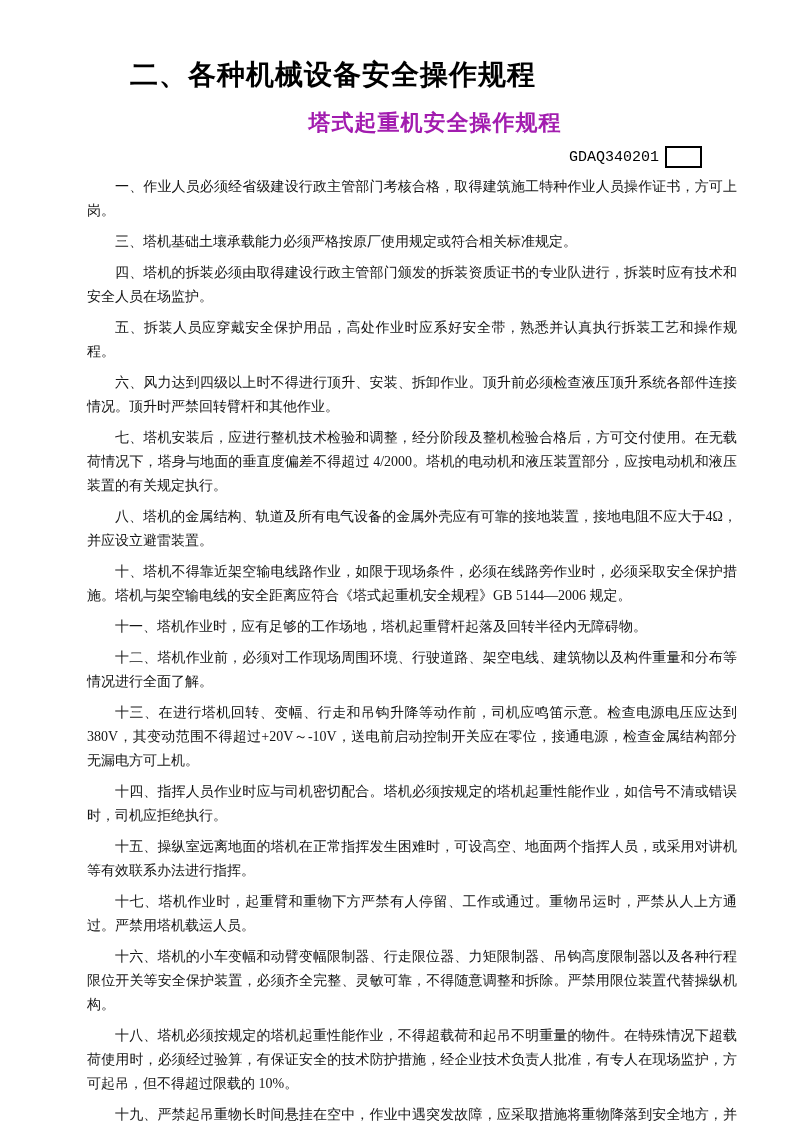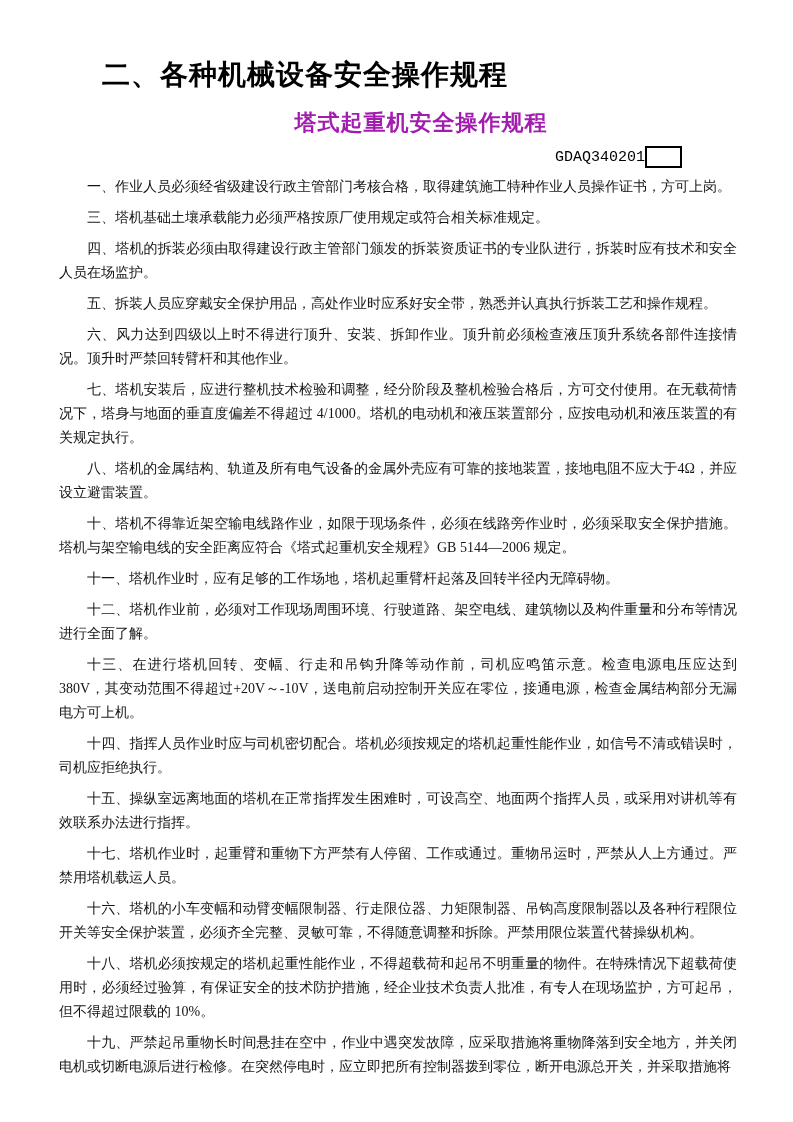--- a/index.html
+++ b/index.html
@@ -6,21 +6,21 @@
     margin: 0;
     padding: 0;
     background: #ffffff;
   }
   .page {
     position: relative;
     width: 792px;
     height: 1122px;
     box-sizing: border-box;
     background: #ffffff;
-    padding: 56px 48px 0 52px;
+    padding: 56px 48px 0 80px;
     color: #141414;
     overflow: hidden;
   }
   .chapter-title {
     margin: 0 0 0 50px;
     font-family: "Liberation Sans", "DejaVu Sans", sans-serif;
     font-weight: bold;
     font-size: 28px;
     line-height: 38px;
     letter-spacing: 1px;
@@ -32,26 +32,26 @@
     font-family: "Liberation Sans", "DejaVu Sans", sans-serif;
     font-weight: bold;
     font-size: 22px;
     line-height: 30px;
     text-align: center;
     text-indent: 46px;
     letter-spacing: 1px;
     color: #a21caf;
   }
   .code-line {
-    margin: 8px 62px 0 0;
+    margin: 8px 42px 0 0;
     height: 22px;
     display: flex;
     justify-content: flex-end;
     align-items: center;
-    gap: 0;
+    gap: 6px;
   }
   .code-text {
     font-family: "Liberation Mono", "DejaVu Sans Mono", monospace;
     font-size: 15px;
     color: #000000;
     letter-spacing: 0px;
   }
   .code-checkbox {
     display: inline-block;
     width: 33px;
@@ -87,21 +87,21 @@
     <span class="code-text">GDAQ340201</span>
     <span class="code-checkbox"></span>
   </div>
 
   <div class="rules">
     <p>一、作业人员必须经省级建设行政主管部门考核合格，取得建筑施工特种作业人员操作证书，方可上岗。</p>
     <p>三、塔机基础土壤承载能力必须严格按原厂使用规定或符合相关标准规定。</p>
     <p>四、塔机的拆装必须由取得建设行政主管部门颁发的拆装资质证书的专业队进行，拆装时应有技术和安全人员在场监护。</p>
     <p>五、拆装人员应穿戴安全保护用品，高处作业时应系好安全带，熟悉并认真执行拆装工艺和操作规程。</p>
     <p>六、风力达到四级以上时不得进行顶升、安装、拆卸作业。顶升前必须检查液压顶升系统各部件连接情况。顶升时严禁回转臂杆和其他作业。</p>
-    <p>七、塔机安装后，应进行整机技术检验和调整，经分阶段及整机检验合格后，方可交付使用。在无载荷情况下，塔身与地面的垂直度偏差不得超过 4/1000。塔机的电动机和液压装置部分，应按电动机和液压装置的有关规定执行。</p>
+    <p>七、塔机安装后，应进行整机技术检验和调整，经分阶段及整机检验合格后，方可交付使用。在无载荷情况下，塔身与地面的垂直度偏差不得超过 4/2000。塔机的电动机和液压装置部分，应按电动机和液压装置的有关规定执行。</p>
     <p>八、塔机的金属结构、轨道及所有电气设备的金属外壳应有可靠的接地装置，接地电阻不应大于4Ω，并应设立避雷装置。</p>
     <p>十、塔机不得靠近架空输电线路作业，如限于现场条件，必须在线路旁作业时，必须采取安全保护措施。塔机与架空输电线的安全距离应符合《塔式起重机安全规程》GB 5144—2006 规定。</p>
     <p>十一、塔机作业时，应有足够的工作场地，塔机起重臂杆起落及回转半径内无障碍物。</p>
     <p>十二、塔机作业前，必须对工作现场周围环境、行驶道路、架空电线、建筑物以及构件重量和分布等情况进行全面了解。</p>
     <p>十三、在进行塔机回转、变幅、行走和吊钩升降等动作前，司机应鸣笛示意。检查电源电压应达到 380V，其变动范围不得超过+20V～-10V，送电前启动控制开关应在零位，接通电源，检查金属结构部分无漏电方可上机。</p>
     <p>十四、指挥人员作业时应与司机密切配合。塔机必须按规定的塔机起重性能作业，如信号不清或错误时，司机应拒绝执行。</p>
     <p>十五、操纵室远离地面的塔机在正常指挥发生困难时，可设高空、地面两个指挥人员，或采用对讲机等有效联系办法进行指挥。</p>
     <p>十七、塔机作业时，起重臂和重物下方严禁有人停留、工作或通过。重物吊运时，严禁从人上方通过。严禁用塔机载运人员。</p>
     <p>十六、塔机的小车变幅和动臂变幅限制器、行走限位器、力矩限制器、吊钩高度限制器以及各种行程限位开关等安全保护装置，必须齐全完整、灵敏可靠，不得随意调整和拆除。严禁用限位装置代替操纵机构。</p>
     <p>十八、塔机必须按规定的塔机起重性能作业，不得超载荷和起吊不明重量的物件。在特殊情况下超载荷使用时，必须经过验算，有保证安全的技术防护措施，经企业技术负责人批准，有专人在现场监护，方可起吊，但不得超过限载的 10%。</p>

